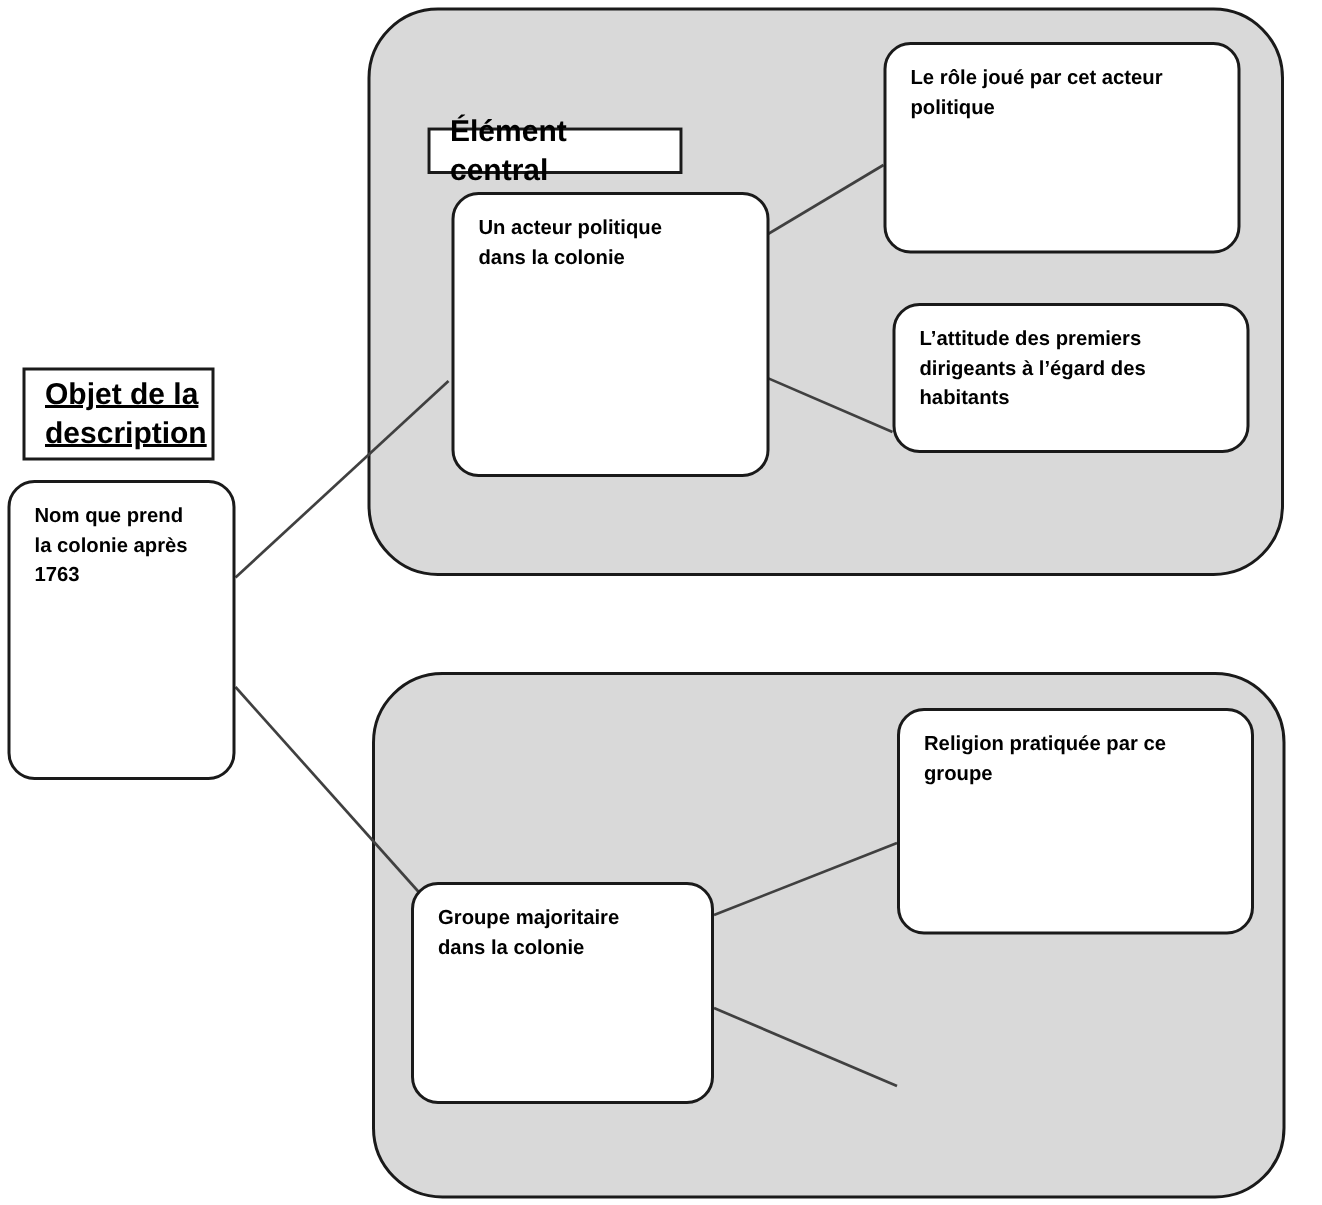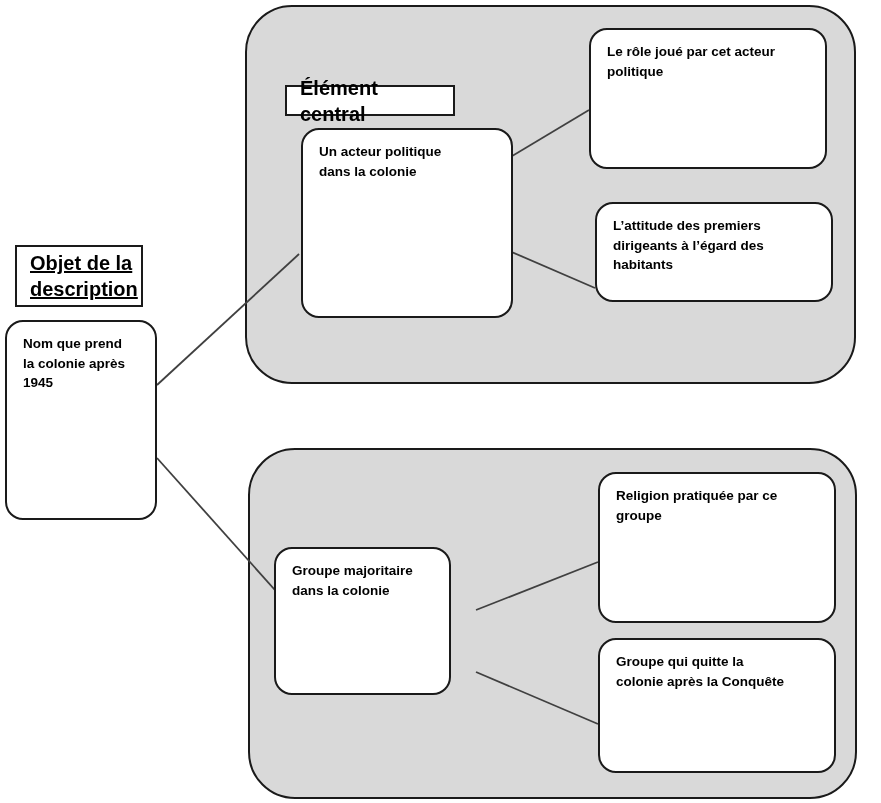--- a/index.html
+++ b/index.html
@@ -78,21 +78,21 @@
 
   
   #label-objet      { left: 15px;  top: 245px; width: 128px; height: 62px; text-decoration: underline; }
   #node-subject     { left: 5px;   top: 320px; width: 152px; height: 200px; }
 
   #label-central    { left: 285px; top: 85px;  width: 170px; height: 31px; }
   #node-central-top { left: 263px; top: 128px; width: 212px; height: 190px; margin-left: 38px; }
   #node-top-a       { left: 589px; top: 28px;  width: 238px; height: 141px; }
   #node-top-b       { left: 595px; top: 202px; width: 238px; height: 100px; }
 
-  #node-central-bot { left: 274px; top: 547px; width: 177px; height: 148px; padding-left: 32px; }
+  #node-central-bot { left: 274px; top: 588px; width: 202px; height: 148px; padding-left: 32px; }
   #node-bot-a       { left: 598px; top: 472px; width: 238px; height: 151px; }
   #node-bot-b       { left: 598px; top: 638px; width: 238px; height: 135px; }
 </style>
 </head>
 <body>
 
 <div id="diagram-root">
 
   <svg class="canvas" viewBox="0 0 881 803">
 
@@ -110,21 +110,21 @@
   </svg>
 
   <div class="node label-box" id="label-objet">
     <span class="label-text">Objet de la
 description</span>
   </div>
 
   <div class="node rounded" id="node-subject">
     <span class="node-text">Nom que prend
 la colonie après
-1945</span>
+1763</span>
   </div>
 
   <div class="node label-box" id="label-central">
     <span class="label-text">Élément central</span>
   </div>
 
   <div class="node rounded" id="node-central-top">
     <span class="node-text">Un acteur politique
 dans la colonie</span>
   </div>
@@ -143,18 +143,14 @@
   <div class="node rounded" id="node-central-bot">
     <span class="node-text">Groupe majoritaire
 dans la colonie</span>
   </div>
 
   <div class="node rounded" id="node-bot-a">
     <span class="node-text">Religion pratiquée par ce
 groupe</span>
   </div>
 
-  <div class="node rounded" id="node-bot-b">
-    <span class="node-text">Groupe qui quitte la
-colonie après la Conquête</span>
-  </div>
 
 </div>
 
 </body></html>

